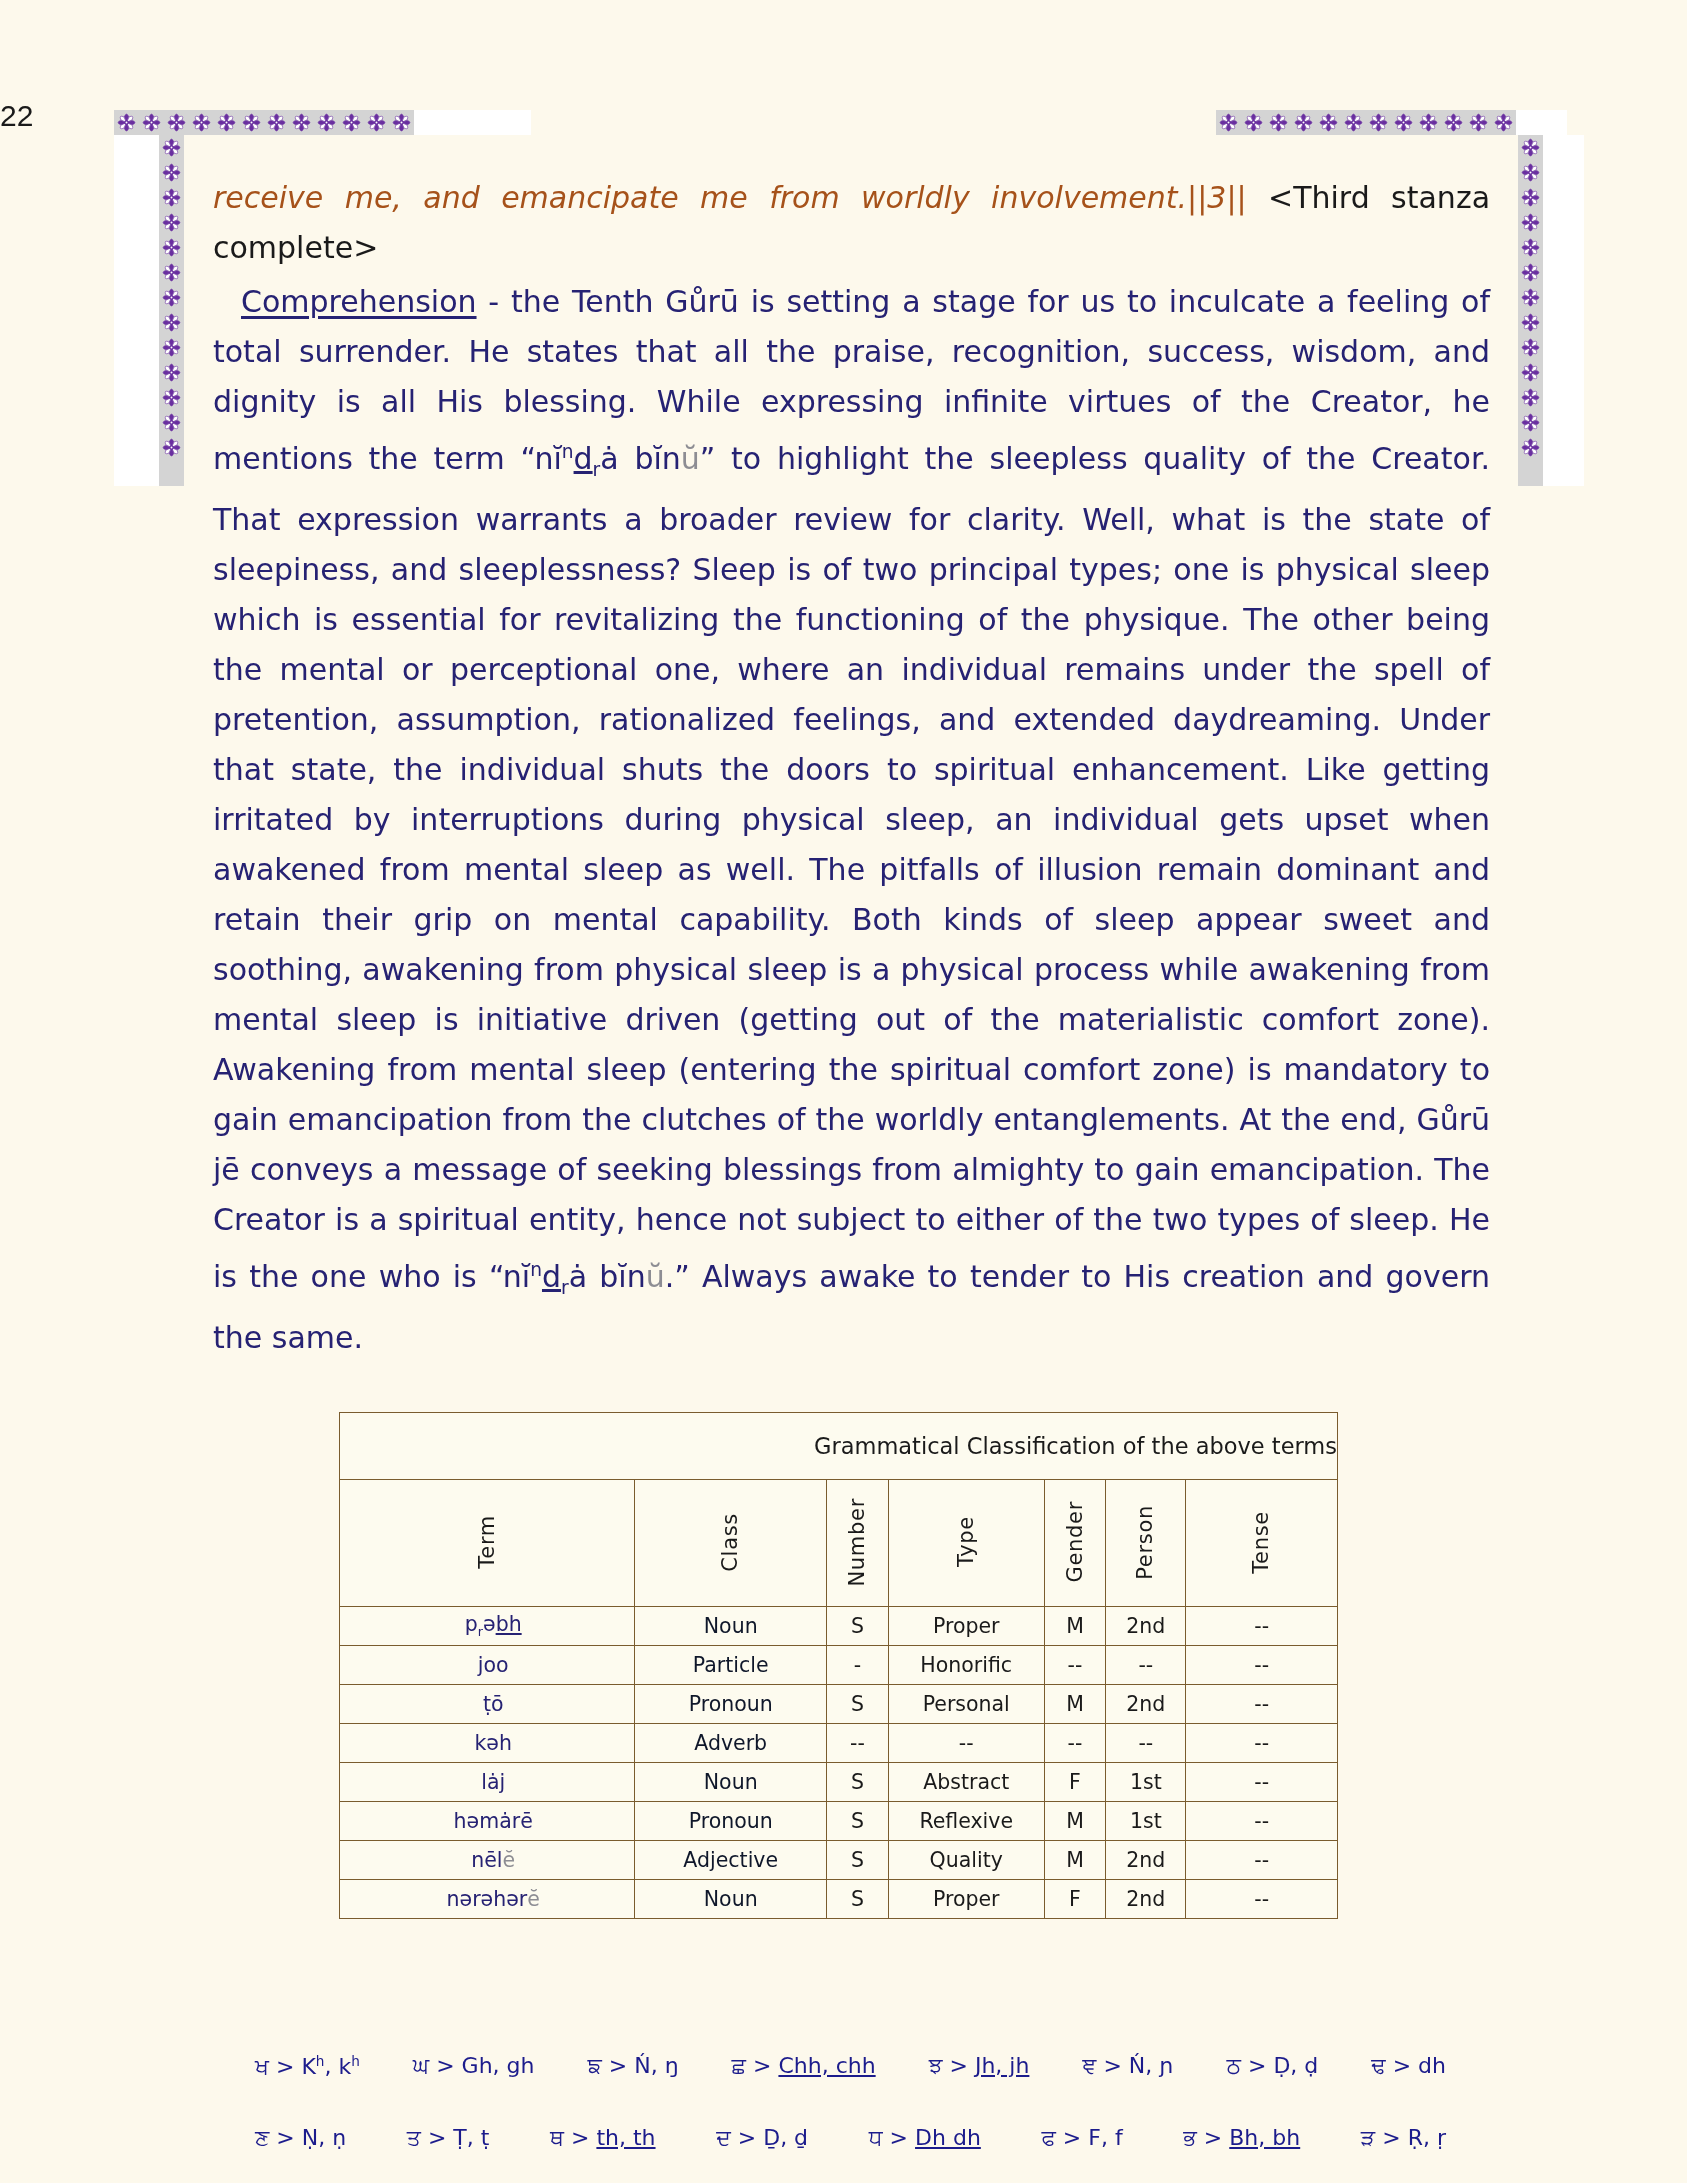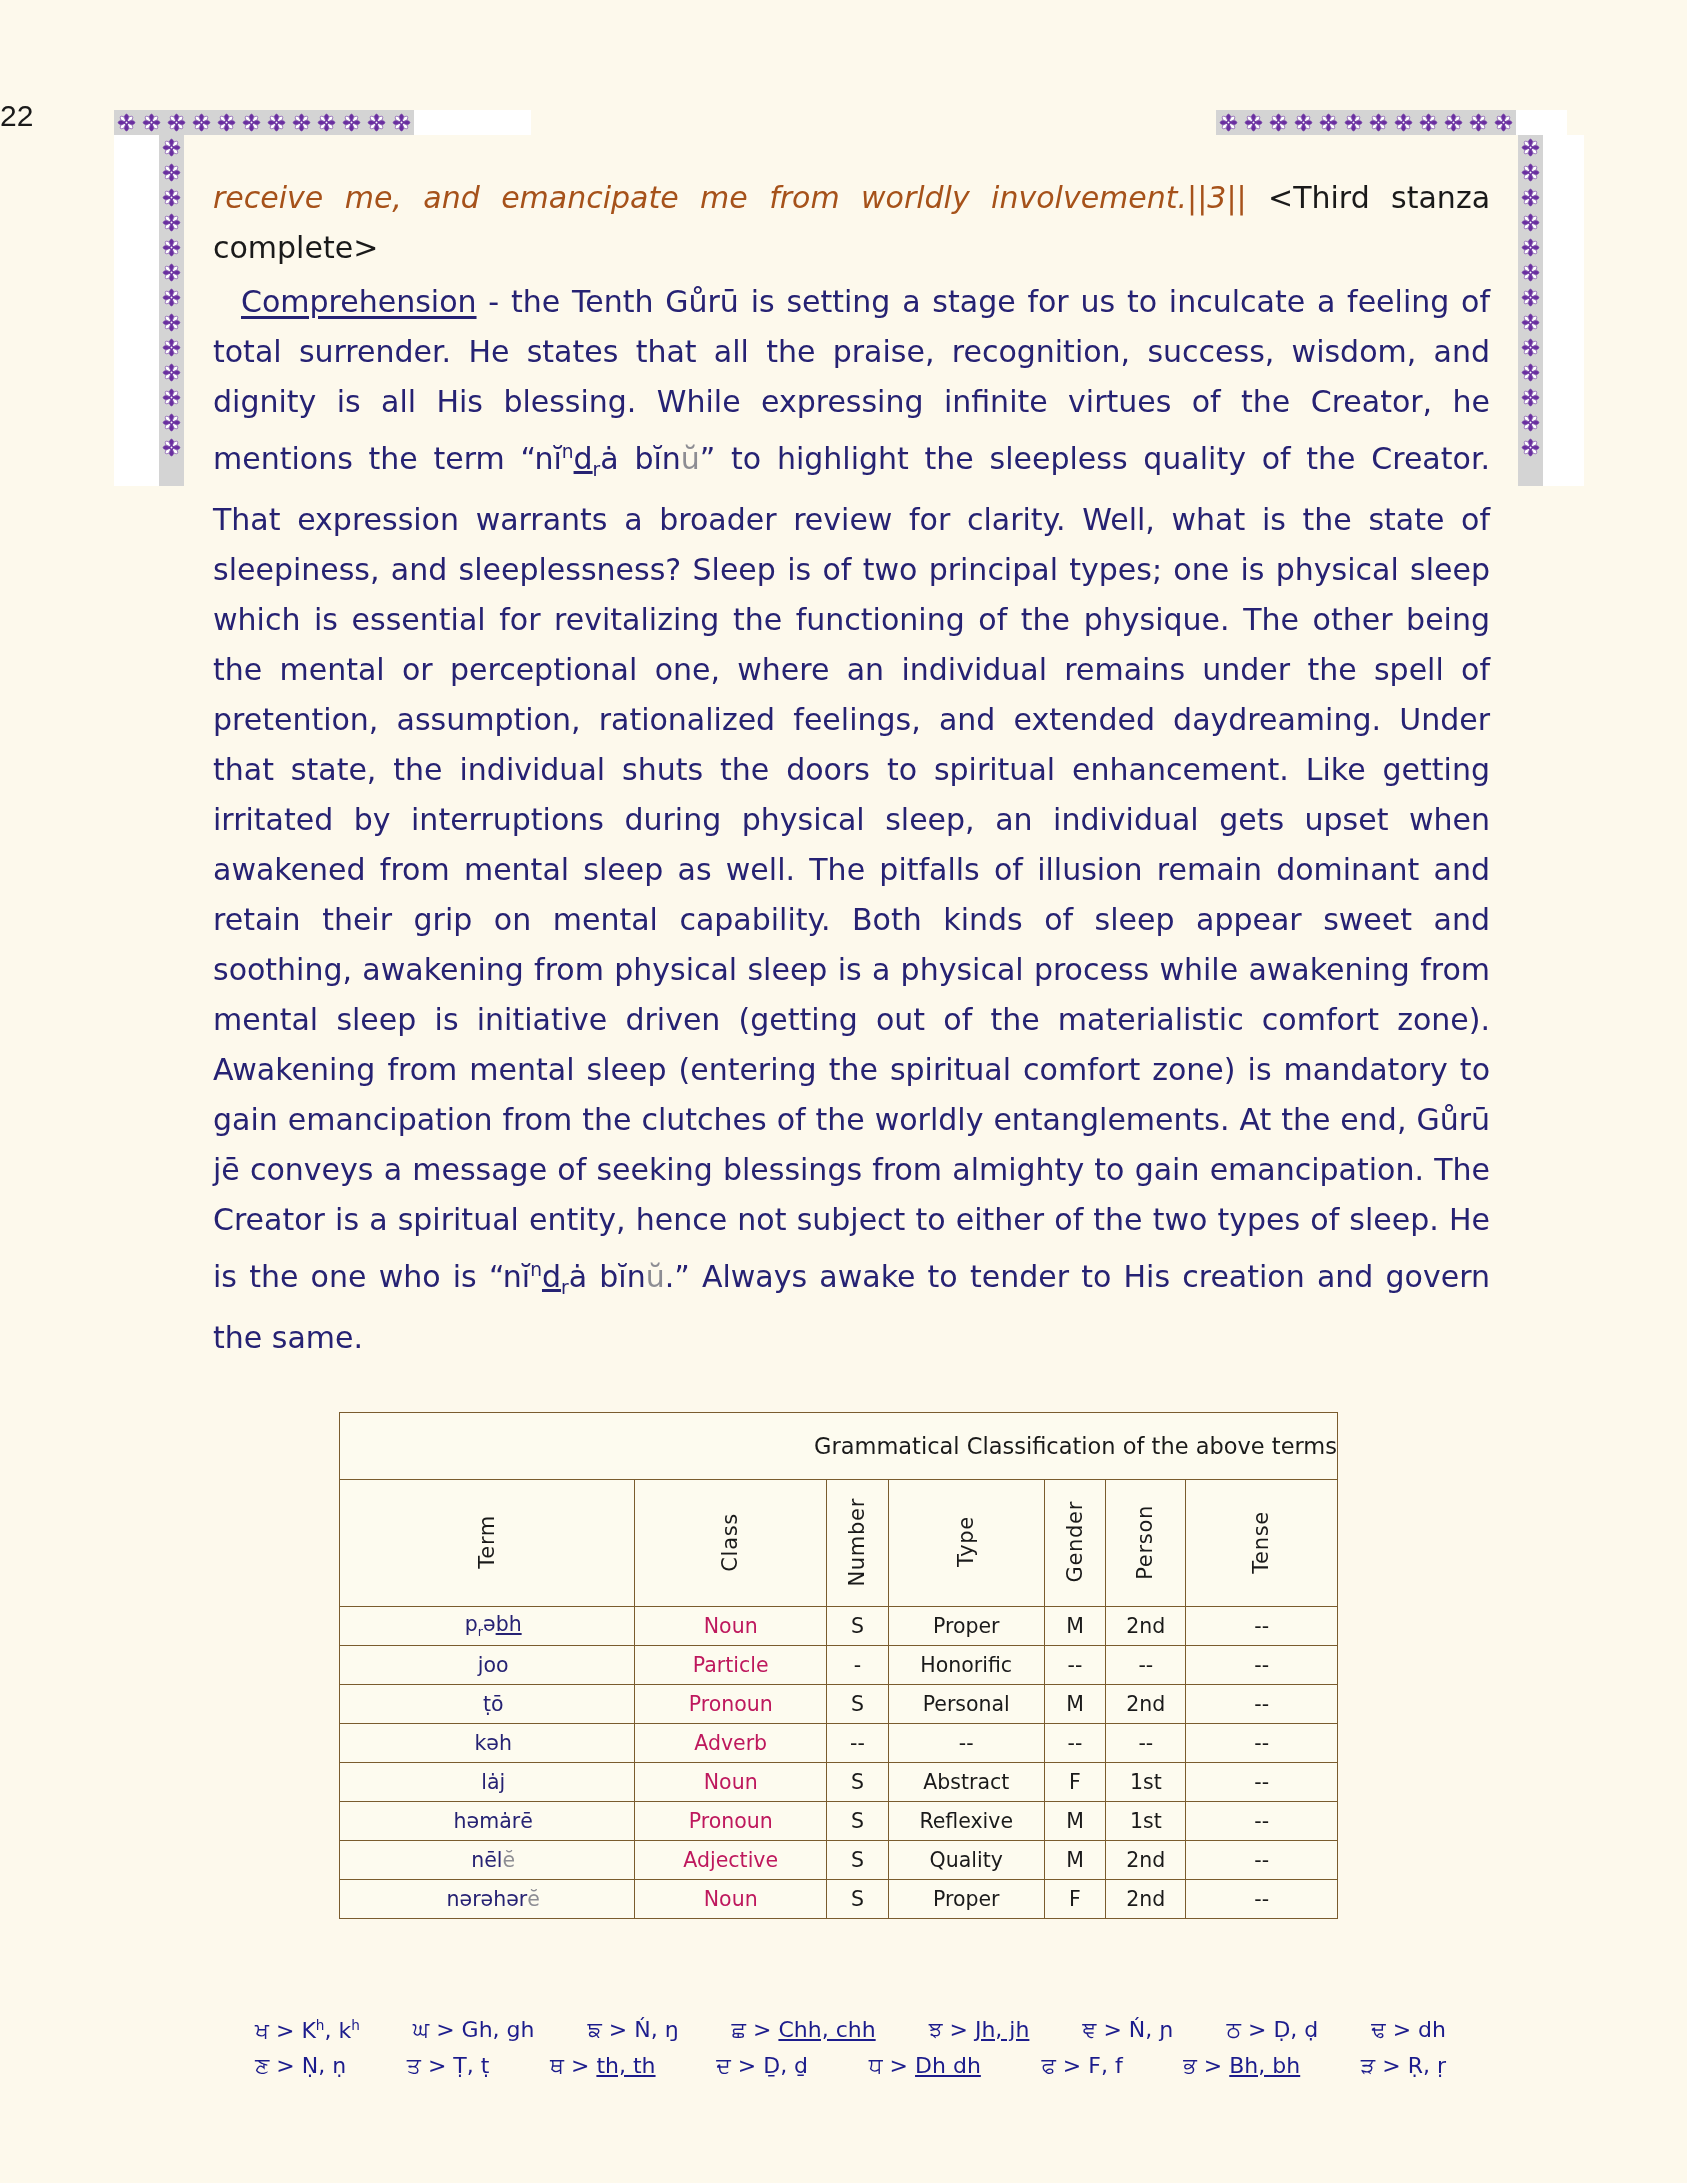--- a/index.html
+++ b/index.html
@@ -146,21 +146,21 @@
     font-size: 20.5px;
     color: #1a1a1a;
     text-align: center;
     vertical-align: middle;
   }
   td.cell.term {
     text-align: center;
     padding-left: 12px;
     color: #262273;
   }
-  td.cell.cls { color: #be185d; }
+  td.cell.cls { color: #0f172a; }
 
   col.c-term   { width: 29.6%; }
   col.c-class  { width: 19.2%; }
   col.c-number { width: 6.2%; }
   col.c-type   { width: 15.6%; }
   col.c-gender { width: 6.2%; }
   col.c-person { width: 8.0%; }
   col.c-tense  { width: 15.2%; }
 
   
@@ -171,21 +171,21 @@
     width: 1191px;
     font-family: "DejaVu Sans", sans-serif;
     font-size: 22px;
     color: #1c1c8c;
   }
   .legend-row {
     display: flex;
     justify-content: space-between;
     margin-bottom: 9.3px;
   }
-  .legend-item { white-space: nowrap; }
+  .legend-item { white-space: nowrap; margin-top: 36px; }
 </style>
 </head>
 <body>
 
 <div id="page">
 
   <div class="gutter" id="gutter-tl"></div>
   <div class="gutter" id="gutter-tr"></div>
   <div class="gutter" id="gutter-l"></div>
   <div class="gutter" id="gutter-r"></div>

